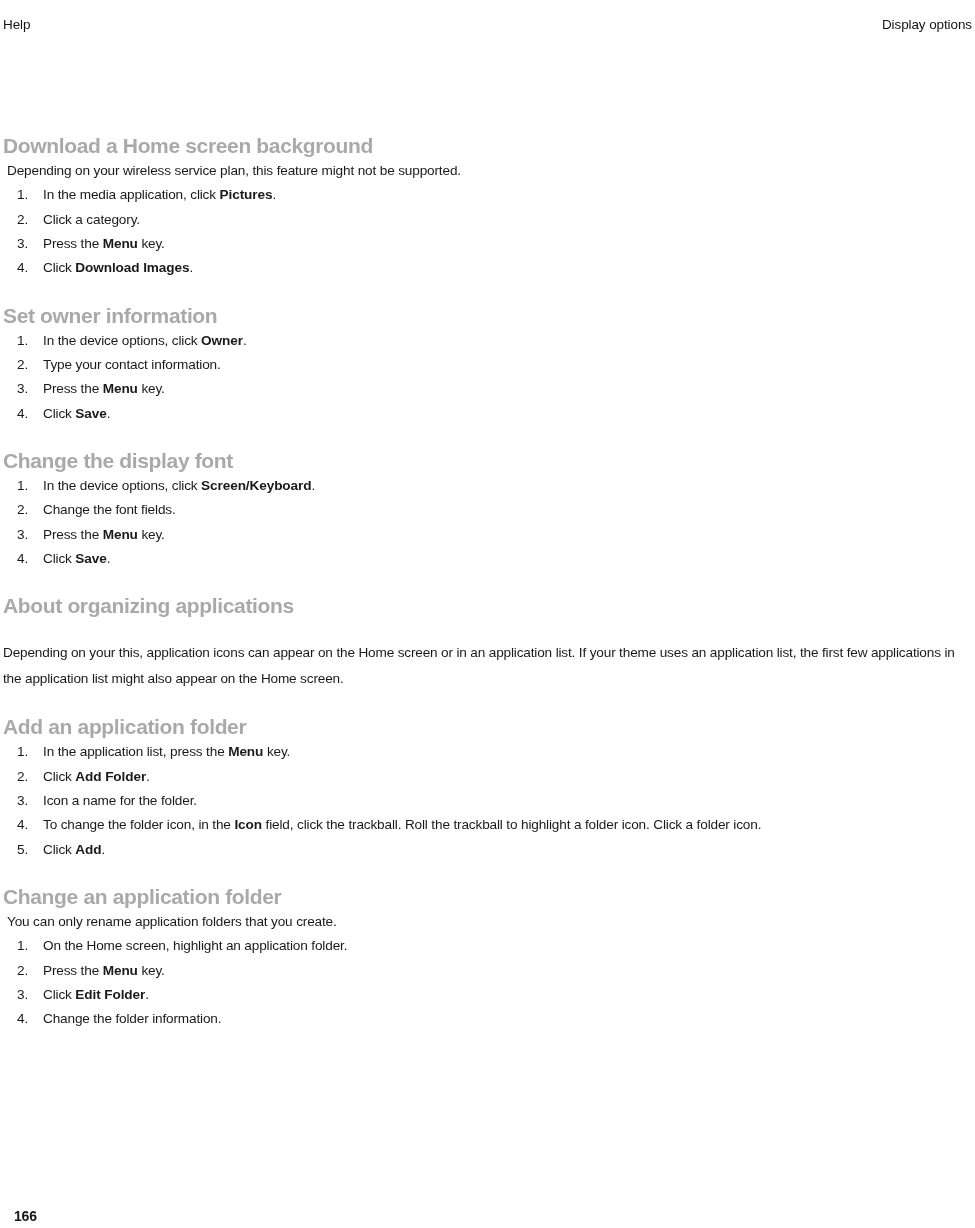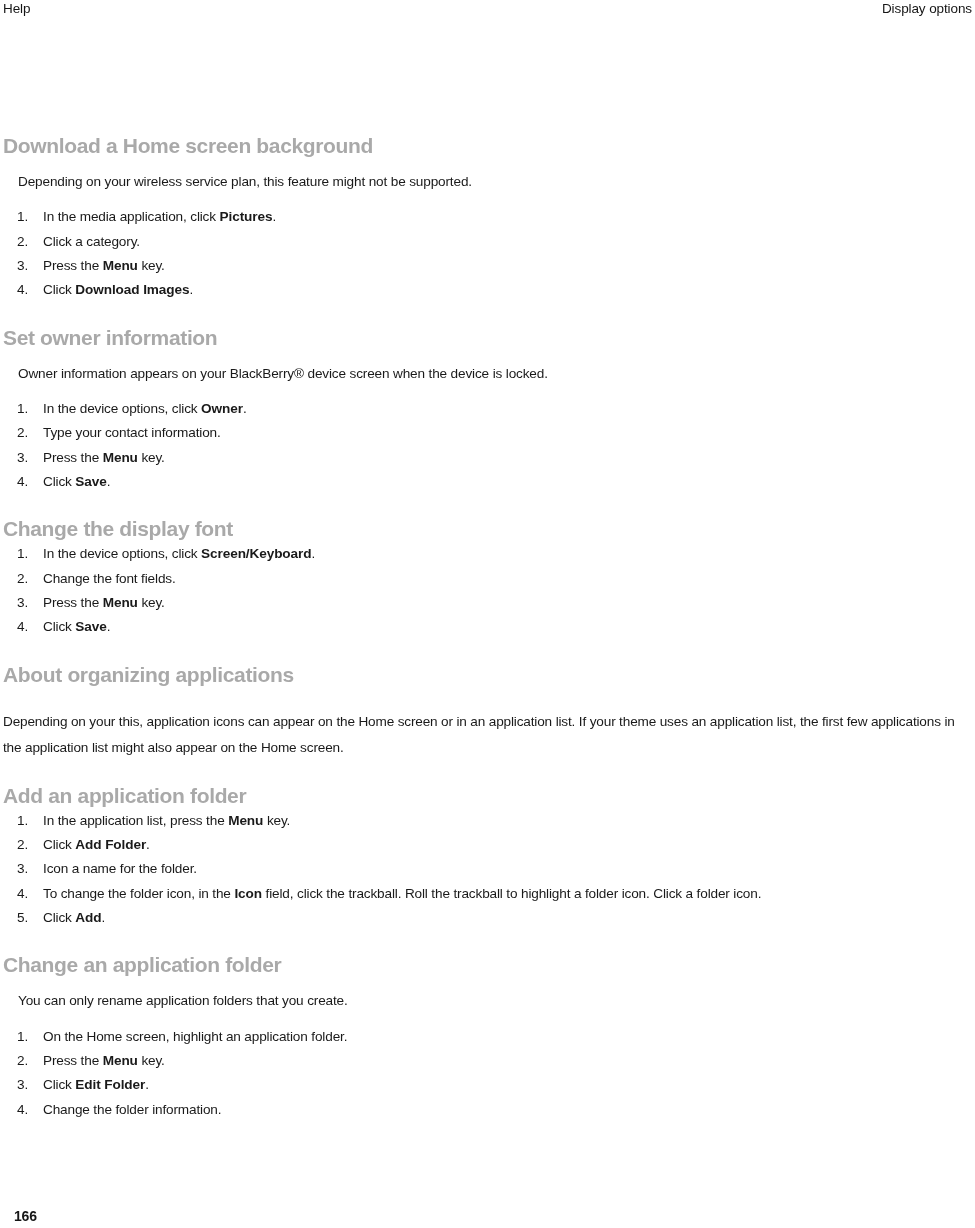--- a/index.html
+++ b/index.html
@@ -20,21 +20,21 @@
     left: 0; top: 0;
     width: 975px;
     height: 1228px;
     overflow: hidden;
   }
 
   
   .running-header {
     position: absolute;
     left: 3px;
-    top: 0px;
+    top: 16px;
     width: 969px;
     height: 20px;
     display: flex;
     justify-content: space-between;
     align-items: flex-start;
   }
   .running-header .hdr-text {
     font-size: 13.5px;
     line-height: 18px;
     color: #161616;
@@ -55,21 +55,21 @@
     margin: 0;
     padding: 0;
     font-size: 21px;
     line-height: 26px;
     font-weight: bold;
     color: #a9a9a9;
     letter-spacing: -0.35px;
   }
 
   p.section-intro {
-    margin: 11px;
+    margin: 0;
     padding: 0 0 0 4px;
     font-size: 13.6px;
     line-height: 24.3px;
     color: #1a1a1a;
     letter-spacing: -0.15px;
   }
 
   p.section-para {
     margin: 0;
     padding: 0;
@@ -150,21 +150,20 @@
         <ol class="steps">
           <li><span class="step-num">1.</span><span><span>In the media application, click </span><b>Pictures</b><span>.</span></span></li>
           <li><span class="step-num">2.</span><span><span>Click a category.</span></span></li>
           <li><span class="step-num">3.</span><span><span>Press the </span><b>Menu</b><span> key.</span></span></li>
           <li><span class="step-num">4.</span><span><span>Click </span><b>Download Images</b><span>.</span></span></li>
         </ol>
       </div>
       <div class="gap-title-after-list"></div>
       <div class="section">
         <h2 class="section-title">Set owner information</h2>
-        <p class="section-intro">Owner information appears on your BlackBerry® device screen when the device is locked.</p>
         <ol class="steps">
           <li><span class="step-num">1.</span><span><span>In the device options, click </span><b>Owner</b><span>.</span></span></li>
           <li><span class="step-num">2.</span><span><span>Type your contact information.</span></span></li>
           <li><span class="step-num">3.</span><span><span>Press the </span><b>Menu</b><span> key.</span></span></li>
           <li><span class="step-num">4.</span><span><span>Click </span><b>Save</b><span>.</span></span></li>
         </ol>
       </div>
       <div class="gap-title-after-list"></div>
       <div class="section">
         <h2 class="section-title">Change the display font</h2>

